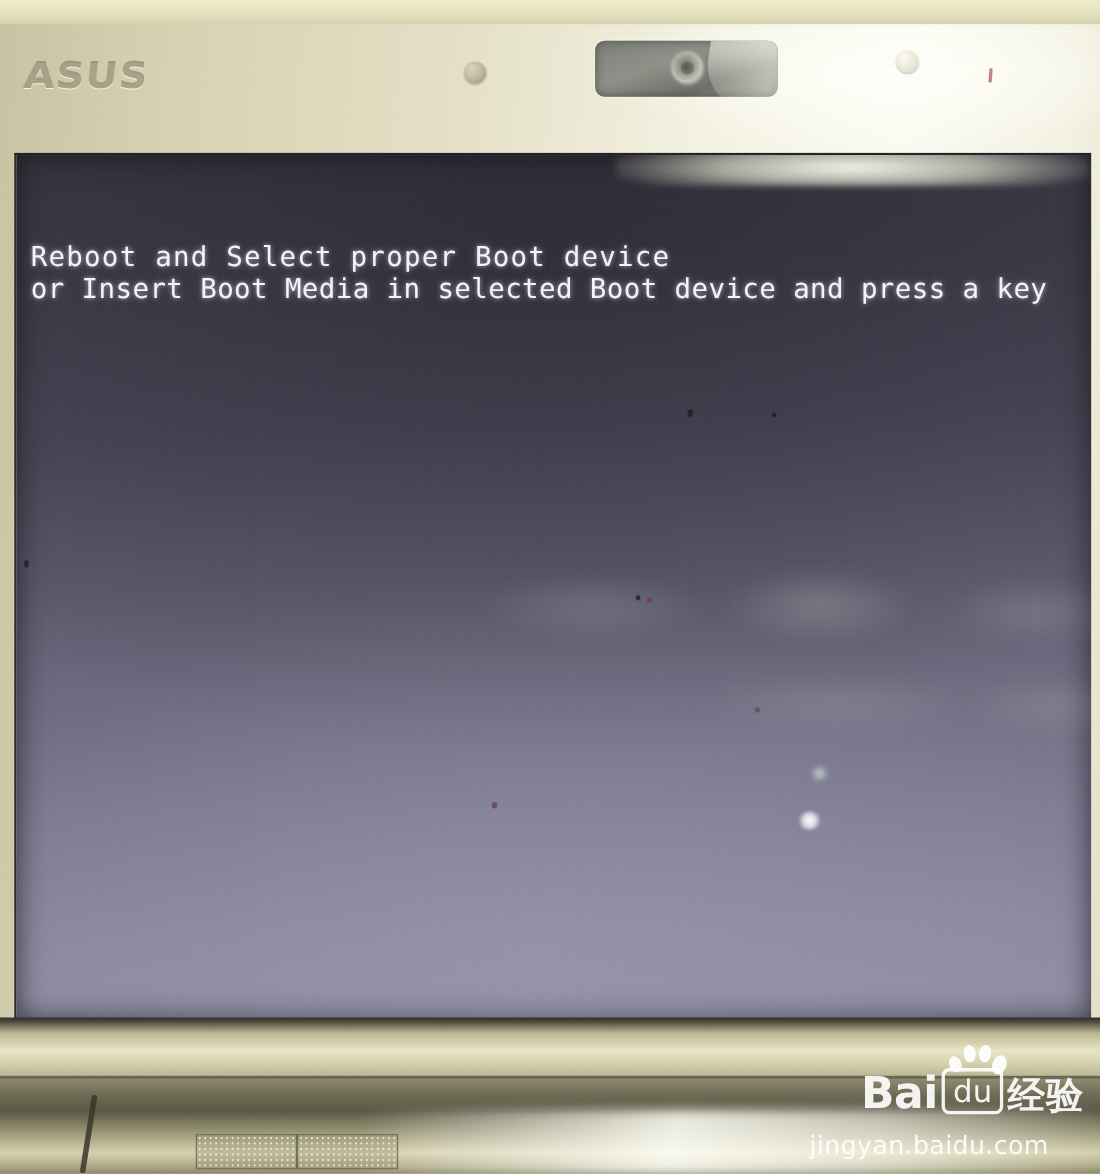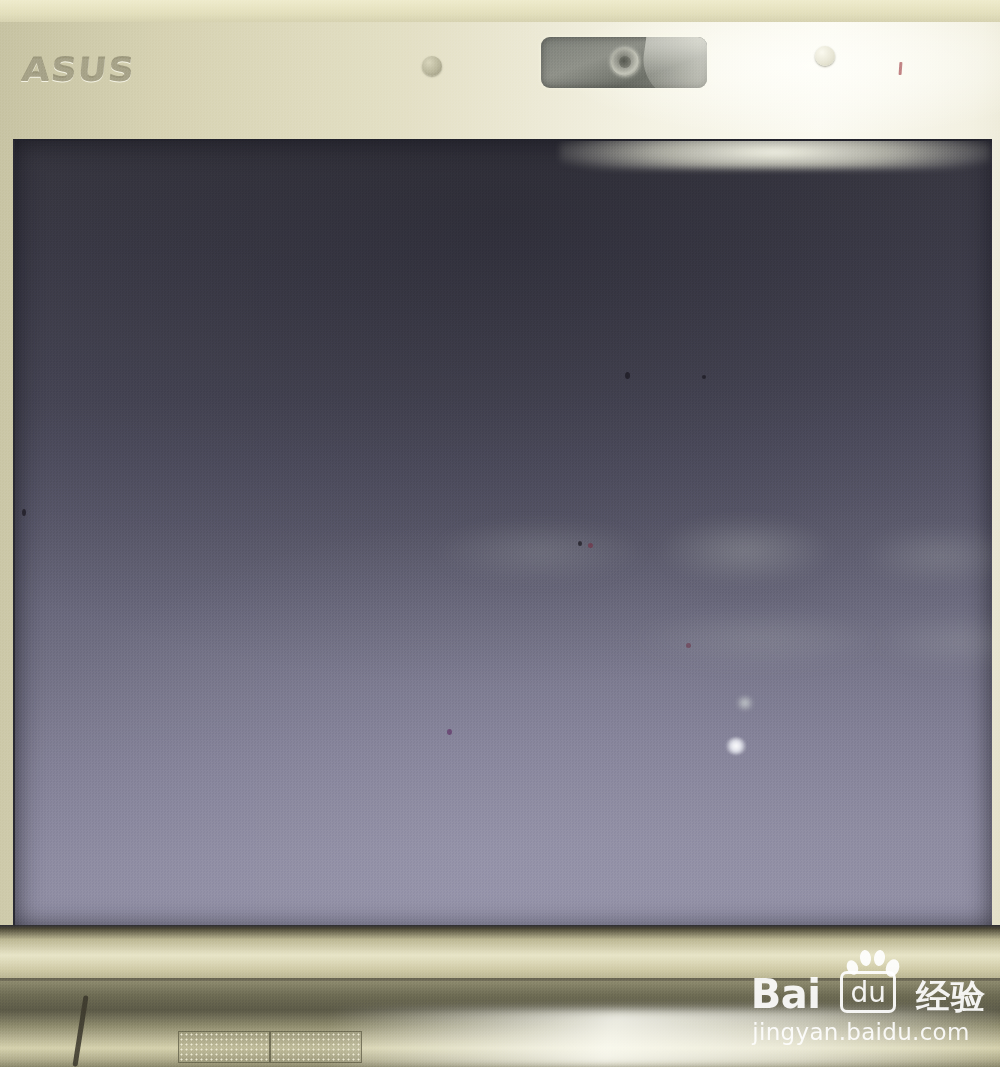--- a/index.html
+++ b/index.html
@@ -304,21 +304,21 @@
     right: 14px;
     top: 958px;
     width: 250px;
     height: 96px;
     pointer-events: none;
   }
   .wm-row {
     display: flex;
     align-items: flex-end;
     justify-content: flex-end;
-    gap: 20px;
+    gap: 4px;
     height: 56px;
   }
   .wm-bai {
     font-family: "DejaVu Sans", sans-serif;
     font-weight: 700;
     font-size: 40px;
     color: rgba(255,255,255,0.92);
     line-height: 40px;
     letter-spacing: -0.5px;
   }
@@ -352,27 +352,27 @@
   .paw i:nth-child(4) { left: 41px; top: 11px; width: 13px; height: 18px; transform: rotate(20deg); }
   .wm-cn {
     font-family: "DejaVu Sans", sans-serif;
     font-weight: 700;
     font-size: 34px;
     color: rgba(255,255,255,0.92);
     line-height: 36px;
     letter-spacing: 1px;
   }
   .wm-url {
-    text-align: center;
+    text-align: left;
     font-family: "DejaVu Sans", sans-serif;
     font-size: 23px;
     color: rgba(255,255,255,0.9);
     line-height: 28px;
     letter-spacing: 0.3px;
-    margin-top: 4px;
+    margin-top: 14px;
   }
 
   
   .grain {
     position: absolute;
     inset: 0;
     pointer-events: none;
     opacity: 0.10;
     background-image:
       repeating-conic-gradient(rgba(255,255,255,0.25) 0% 25%, rgba(0,0,0,0.25) 0% 50%);
@@ -419,20 +419,22 @@
 
     <div class="speck" style="left:610px;top:231px;width:5px;height:7px;"></div>
     <div class="speck" style="left:687px;top:234px;width:4px;height:4px;"></div>
     <div class="speck" style="left:563px;top:400px;width:4px;height:5px;"></div>
     <div class="speck" style="left:7px;top:368px;width:4px;height:7px;"></div>
     <div class="speck" style="left:573px;top:402px;width:5px;height:5px;background:rgba(120,40,60,0.55);"></div>
     <div class="speck" style="left:671px;top:502px;width:5px;height:5px;background:rgba(110,50,70,0.55);"></div>
     <div class="speck" style="left:432px;top:588px;width:5px;height:6px;background:rgba(90,40,95,0.6);"></div>
   </div>
 
+  <div class="bios-text"><span class="line1">Reboot and Select proper Boot device</span>
+<span class="line2">or Insert Boot Media in selected Boot device and press a key</span></div>
 
   <div class="bottom-bezel"></div>
   <div class="hinge-shadow"></div>
   <div class="base"></div>
   <div class="base-sheen"></div>
   <div class="grille g1"></div>
   <div class="grille g2"></div>
   <div class="cable"></div>
 
   <div class="watermark">

